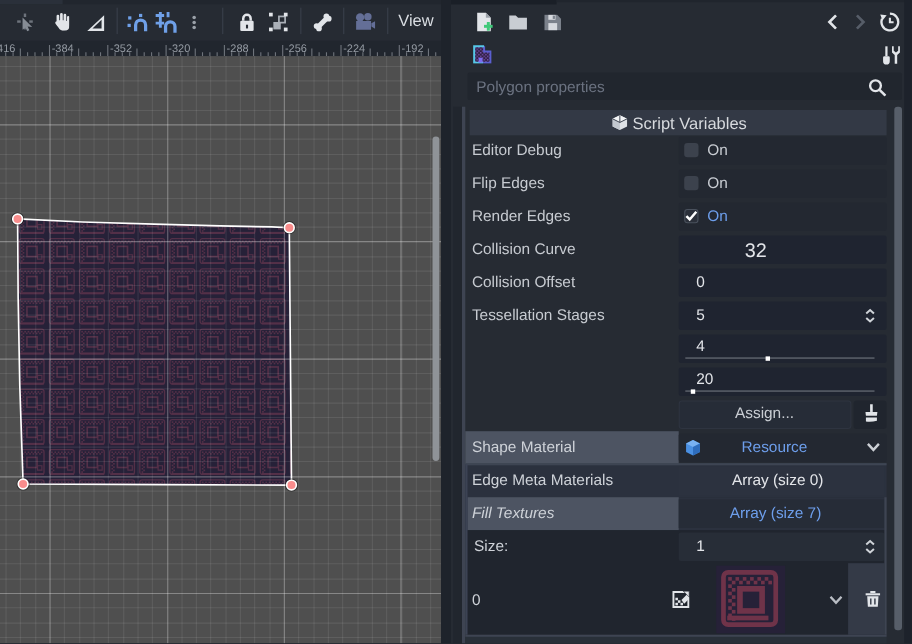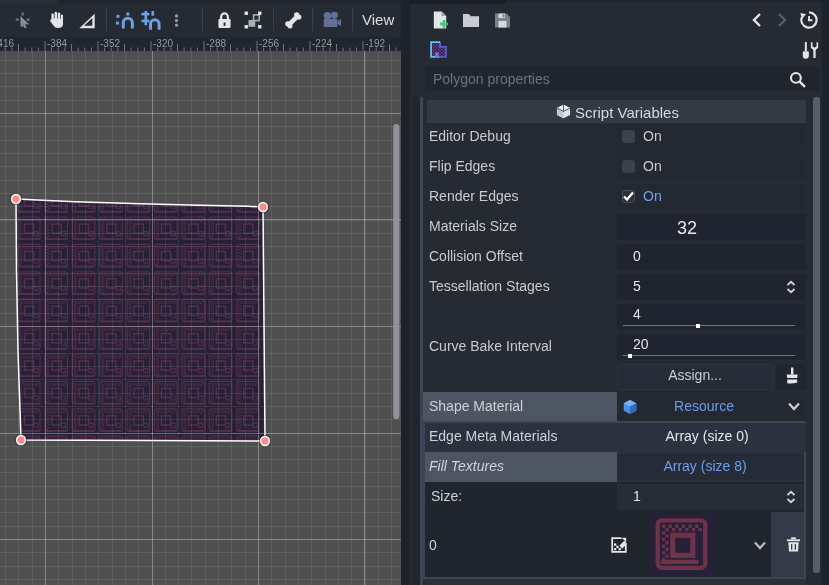--- a/index.html
+++ b/index.html
@@ -471,38 +471,37 @@
 <div style="position:absolute;left:622px;top:160px;width:13px;height:13px;background:#3c424d;border-radius:3px;"></div>
 <div style="position:absolute;left:643px;top:158px;font-size:14px;color:#c8ccd2;white-space:nowrap;">On</div>
 <div style="position:absolute;left:617px;top:184px;width:189px;height:26px;background:#232831;border-radius:2px;"></div>
 <div style="position:absolute;left:429px;top:188px;font-size:14px;color:#c7cbd1;white-space:nowrap;">Render Edges</div>
 <div style="position:absolute;left:622px;top:190px;width:13px;height:13px;background:#2b303a;border:1px solid #4a515d;border-radius:3px;box-sizing:border-box;"></div>
     <svg style="position:absolute;left:621px;top:189px" width="15" height="15" viewBox="0 0 15 15">
       <path d="M3 7.5 L6 10.5 L12 3.5" fill="none" stroke="#fff" stroke-width="2.3"></path>
     </svg>
 <div style="position:absolute;left:643px;top:188px;font-size:14px;color:#6d9eeb;white-space:nowrap;">On</div>
 <div style="position:absolute;left:617px;top:214px;width:189px;height:26px;background:#1f2430;border-radius:2px;"></div>
-<div style="position:absolute;left:429px;top:218px;font-size:14px;color:#c7cbd1;white-space:nowrap;">Materials Size</div>
+<div style="position:absolute;left:429px;top:218px;font-size:14px;color:#c7cbd1;white-space:nowrap;">Collision Curve</div>
 <div style="position:absolute;left:633px;top:218px;font-size:18px;color:#e3e5e9;white-space:nowrap;margin-left:44px;">32</div>
 <div style="position:absolute;left:617px;top:244px;width:189px;height:26px;background:#1f2430;border-radius:2px;"></div>
 <div style="position:absolute;left:429px;top:248px;font-size:14px;color:#c7cbd1;white-space:nowrap;">Collision Offset</div>
 <div style="position:absolute;left:633px;top:248px;font-size:14px;color:#e3e5e9;white-space:nowrap;">0</div>
 <div style="position:absolute;left:617px;top:274px;width:189px;height:26px;background:#1f2430;border-radius:2px;"></div>
 <div style="position:absolute;left:429px;top:278px;font-size:14px;color:#c7cbd1;white-space:nowrap;">Tessellation Stages</div>
 <div style="position:absolute;left:633px;top:278px;font-size:14px;color:#e3e5e9;white-space:nowrap;">5</div>
 <svg style="position:absolute;left:784px;top:280px" width="14" height="14" viewBox="0 0 14 14">
       <path d="M3.5 5 L7 1.8 L10.5 5" fill="none" stroke="#cfd3d8" stroke-width="1.8"></path>
       <path d="M3.5 9 L7 12.2 L10.5 9" fill="none" stroke="#cfd3d8" stroke-width="1.8"></path>
     </svg>
 <div style="position:absolute;left:617px;top:304px;width:189px;height:26px;background:#1f2430;border-radius:2px;"></div>
 <div style="position:absolute;left:633px;top:306px;font-size:14px;color:#e3e5e9;white-space:nowrap;">4</div>
 <div style="position:absolute;left:623px;top:325px;width:172px;height:1.4px;background:#71767e;"></div>
 <div style="position:absolute;left:696px;top:324px;width:4px;height:4px;background:#ffffff;"></div>
 <div style="position:absolute;left:617px;top:334px;width:189px;height:26px;background:#1f2430;border-radius:2px;"></div>
-<div style="position:absolute;left:429px;top:338px;font-size:14px;color:#c7cbd1;white-space:nowrap;">Curve Bake Interval</div>
 <div style="position:absolute;left:633px;top:336px;font-size:14px;color:#e3e5e9;white-space:nowrap;">20</div>
 <div style="position:absolute;left:623px;top:355px;width:172px;height:1.4px;background:#71767e;"></div>
 <div style="position:absolute;left:628px;top:354px;width:4px;height:4px;background:#ffffff;"></div>
 <div style="position:absolute;left:617px;top:364px;width:157px;height:26px;background:#262c37;border-radius:3px;border:1px solid #2e3440;box-sizing:border-box;"></div>
 <div style="position:absolute;left:695px;top:367px;transform:translateX(-50%);font-size:14px;color:#c9cdd3;white-space:nowrap;">Assign...</div>
 <div style="position:absolute;left:776px;top:364px;width:30px;height:26px;background:#20252e;border-radius:3px;"></div>
 <svg style="position:absolute;left:785px;top:367px" width="14" height="17" viewBox="0 0 14 17" xmlns="http://www.w3.org/2000/svg">
       <rect x="6" y="0.5" width="2.4" height="7" fill="#e2e5e9"></rect>
       <path d="M1.8 7.5 H12.6 L12.2 11 H2.2 Z" fill="#e2e5e9"></path>
       <path d="M2.2 12.5 H12.2 V15.5 Q7 17 2.2 16.2 Z" fill="#e2e5e9"></path>
@@ -521,21 +520,21 @@
     </svg>
 <div style="position:absolute;left:423px;top:422px;width:383px;height:30px;background:#2b313e;"></div>
 <div style="position:absolute;left:617px;top:424px;width:187px;height:26px;background:#2c323f;"></div>
 <div style="position:absolute;left:429px;top:428px;font-size:14px;color:#ced2d8;white-space:nowrap;">Edge Meta Materials</div>
 <div style="position:absolute;left:707px;top:428px;transform:translateX(-50%);font-size:14px;color:#e3e5e9;white-space:nowrap;">Array (size 0)</div>
 <div style="position:absolute;left:423px;top:421px;width:383px;height:1.5px;background:#3e4553;"></div>
 <div style="position:absolute;left:423px;top:452px;width:383px;height:30px;background:#2b313e;"></div>
 <div style="position:absolute;left:425px;top:452px;width:192px;height:30px;background:#4d5462;"></div>
 <div style="position:absolute;left:617px;top:454px;width:187px;height:26px;background:#262c37;"></div>
 <div style="position:absolute;left:429px;top:458px;font-size:14px;color:#ced2d8;white-space:nowrap;font-style:italic;">Fill Textures</div>
-<div style="position:absolute;left:705px;top:458px;transform:translateX(-50%);font-size:14px;color:#6d9eeb;white-space:nowrap;">Array (size 8)</div>
+<div style="position:absolute;left:705px;top:458px;transform:translateX(-50%);font-size:14px;color:#6d9eeb;white-space:nowrap;">Array (size 7)</div>
 <div style="position:absolute;left:425px;top:482px;width:379px;height:95px;background:#20252e;"></div>
 <div style="position:absolute;left:617px;top:484px;width:186.5px;height:26px;background:#272d37;border-radius:2px;"></div>
 <div style="position:absolute;left:431px;top:488px;font-size:14px;color:#ced2d8;white-space:nowrap;">Size:</div>
 <div style="position:absolute;left:633px;top:488px;font-size:14px;color:#e3e5e9;white-space:nowrap;">1</div>
 <svg style="position:absolute;left:784px;top:490px" width="14" height="14" viewBox="0 0 14 14">
       <path d="M3.5 5 L7 1.8 L10.5 5" fill="none" stroke="#cfd3d8" stroke-width="1.8"></path>
       <path d="M3.5 9 L7 12.2 L10.5 9" fill="none" stroke="#cfd3d8" stroke-width="1.8"></path>
     </svg>
 <div style="position:absolute;left:429px;top:537px;font-size:14px;color:#ced2d8;white-space:nowrap;">0</div>
 <svg style="position:absolute;left:611px;top:537px" width="16" height="16" viewBox="0 0 16 16" xmlns="http://www.w3.org/2000/svg">

